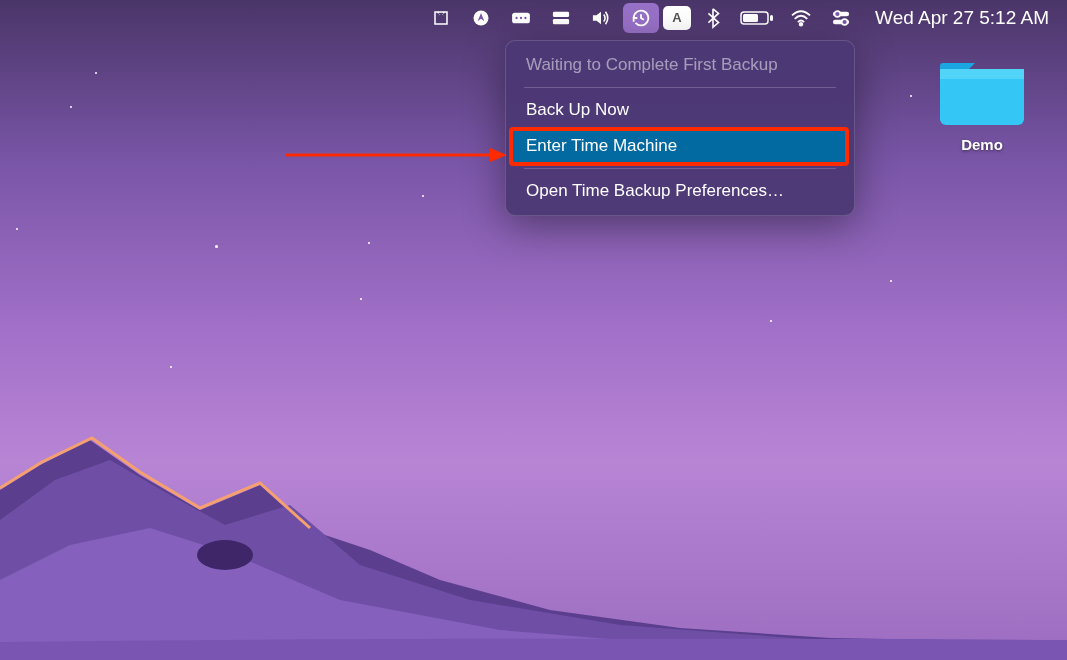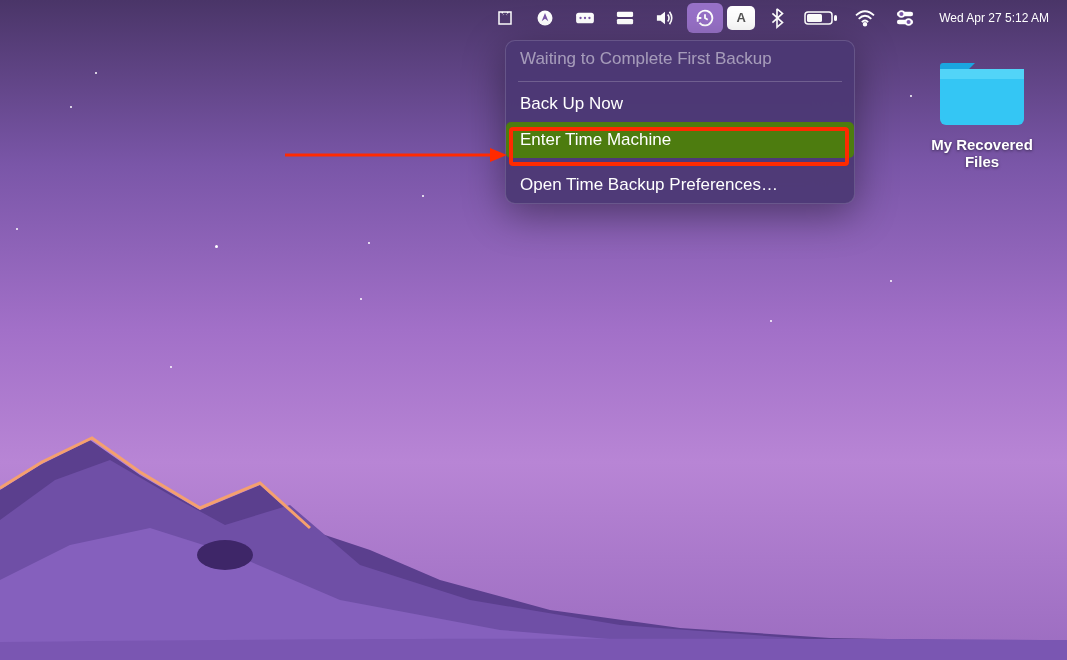--- a/index.html
+++ b/index.html
@@ -53,47 +53,48 @@
       background: #fff;
       color: #555;
       width: 28px;
       height: 24px;
       border-radius: 5px;
       font-weight: 600;
       font-size: 13px;
     }
     .menubar-datetime {
       color: #fff;
-      font-size: 12px;
+      font-size: 19px;
       font-weight: 500;
       padding: 0 8px 0 12px;
     }
     
     
     .dropdown {
       position: absolute;
       top: 40px;
       left: 505px;
       width: 350px;
       background: rgba(75, 55, 115, 0.92);
       backdrop-filter: blur(20px);
       border: 1px solid rgba(255,255,255,0.15);
       border-radius: 10px;
+      padding: 6px;
       box-shadow: 0 10px 40px rgba(0,0,0,0.4);
     }
     .dropdown-item {
       padding: 8px 14px;
       color: #ffffff;
       font-size: 17px;
       border-radius: 5px;
       cursor: default;
     }
     .dropdown-item.disabled { color: rgba(255,255,255,0.5); }
     .dropdown-item.highlighted {
-      background: #4d7c0f;
+      background: #0369a1;
       color: #fff;
     }
     .dropdown-sep {
       height: 1px;
       background: rgba(255,255,255,0.2);
       margin: 4px 12px;
     }
     
     
     .anno-arrow {
@@ -258,15 +259,15 @@
 
 <div class="desktop-icons">
   <div class="desktop-item">
     <div class="folder-icon-wrap">
       <svg width="90" height="75" viewBox="0 0 90 75">
         <path d="M6 14 L32 14 L38 8 L6 8 Q3 8 3 11 L3 14 Z" fill="#1aa6e0"></path>
         <rect x="3" y="14" width="84" height="56" rx="6" fill="#34c6f4"></rect>
         <rect x="3" y="14" width="84" height="10" fill="#52d4f8"></rect>
       </svg>
     </div>
-    <div class="desktop-label">My Recovered Files</div>
+    <div class="desktop-label">Demo</div>
   </div>
 </div>
 
 </body></html>

